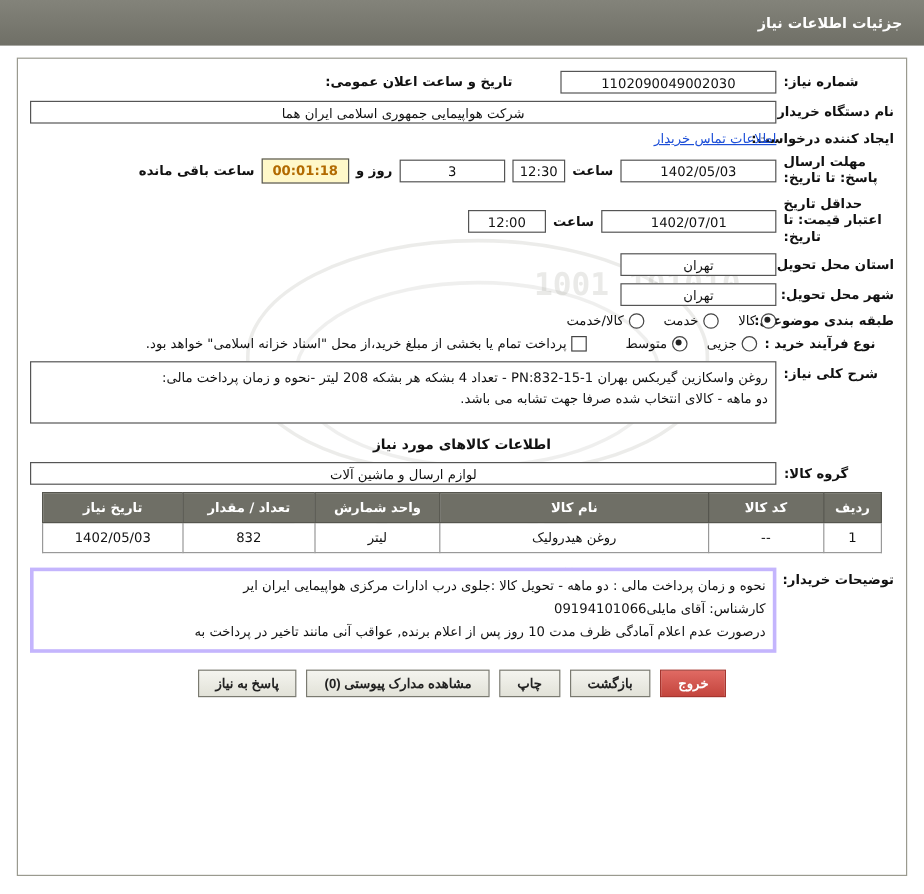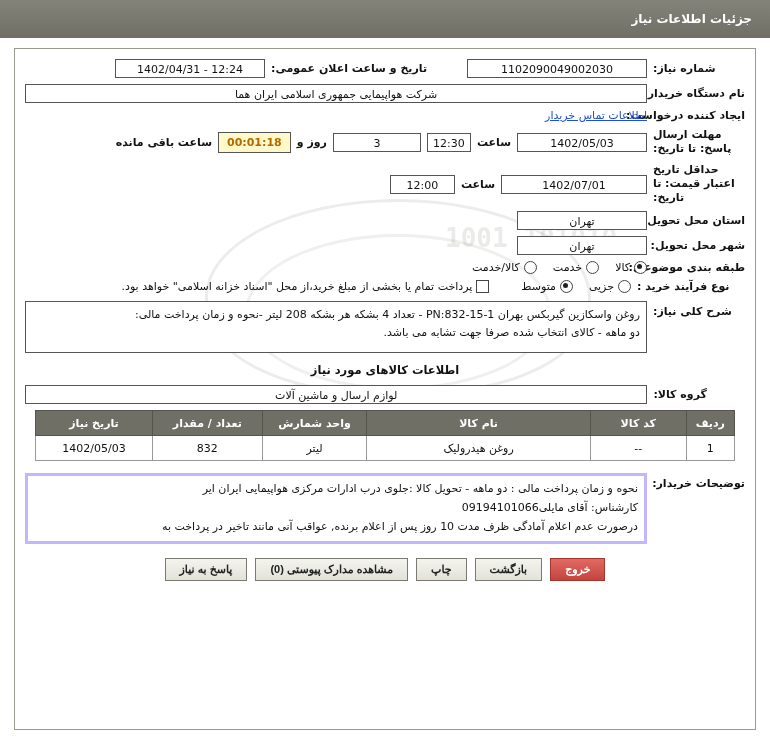--- a/index.html
+++ b/index.html
@@ -317,21 +317,20 @@
     <div class="wm-text2">مرجع آگهی و اطلاعات بازرگانی</div>
     <div class="wm-text3">پایگاه اطلاع رسانی مناقصه ومزایده</div>
   </div>
 
   <div class="content">
 
     <div class="row">
       <div class="lbl lbl-w">شماره نیاز:</div>
       <div class="fld num" style="width:180px">1102090049002030</div>
       <div class="lbl" style="width:190px">تاریخ و ساعت اعلان عمومی:</div>
-      <div class="fld num" style="width:150px">1402/04/31 - 12:24</div>
     </div>
 
     <div class="row">
       <div class="lbl lbl-w">نام دستگاه خریدار:</div>
       <div class="fld" style="width:625px">شرکت هواپیمایی جمهوری اسلامی ایران هما</div>
     </div>
 
     <div class="row">
       <div class="lbl lbl-w">ایجاد کننده درخواست:</div>
       <a class="linktext" href="#">اطلاعات تماس خریدار</a>

